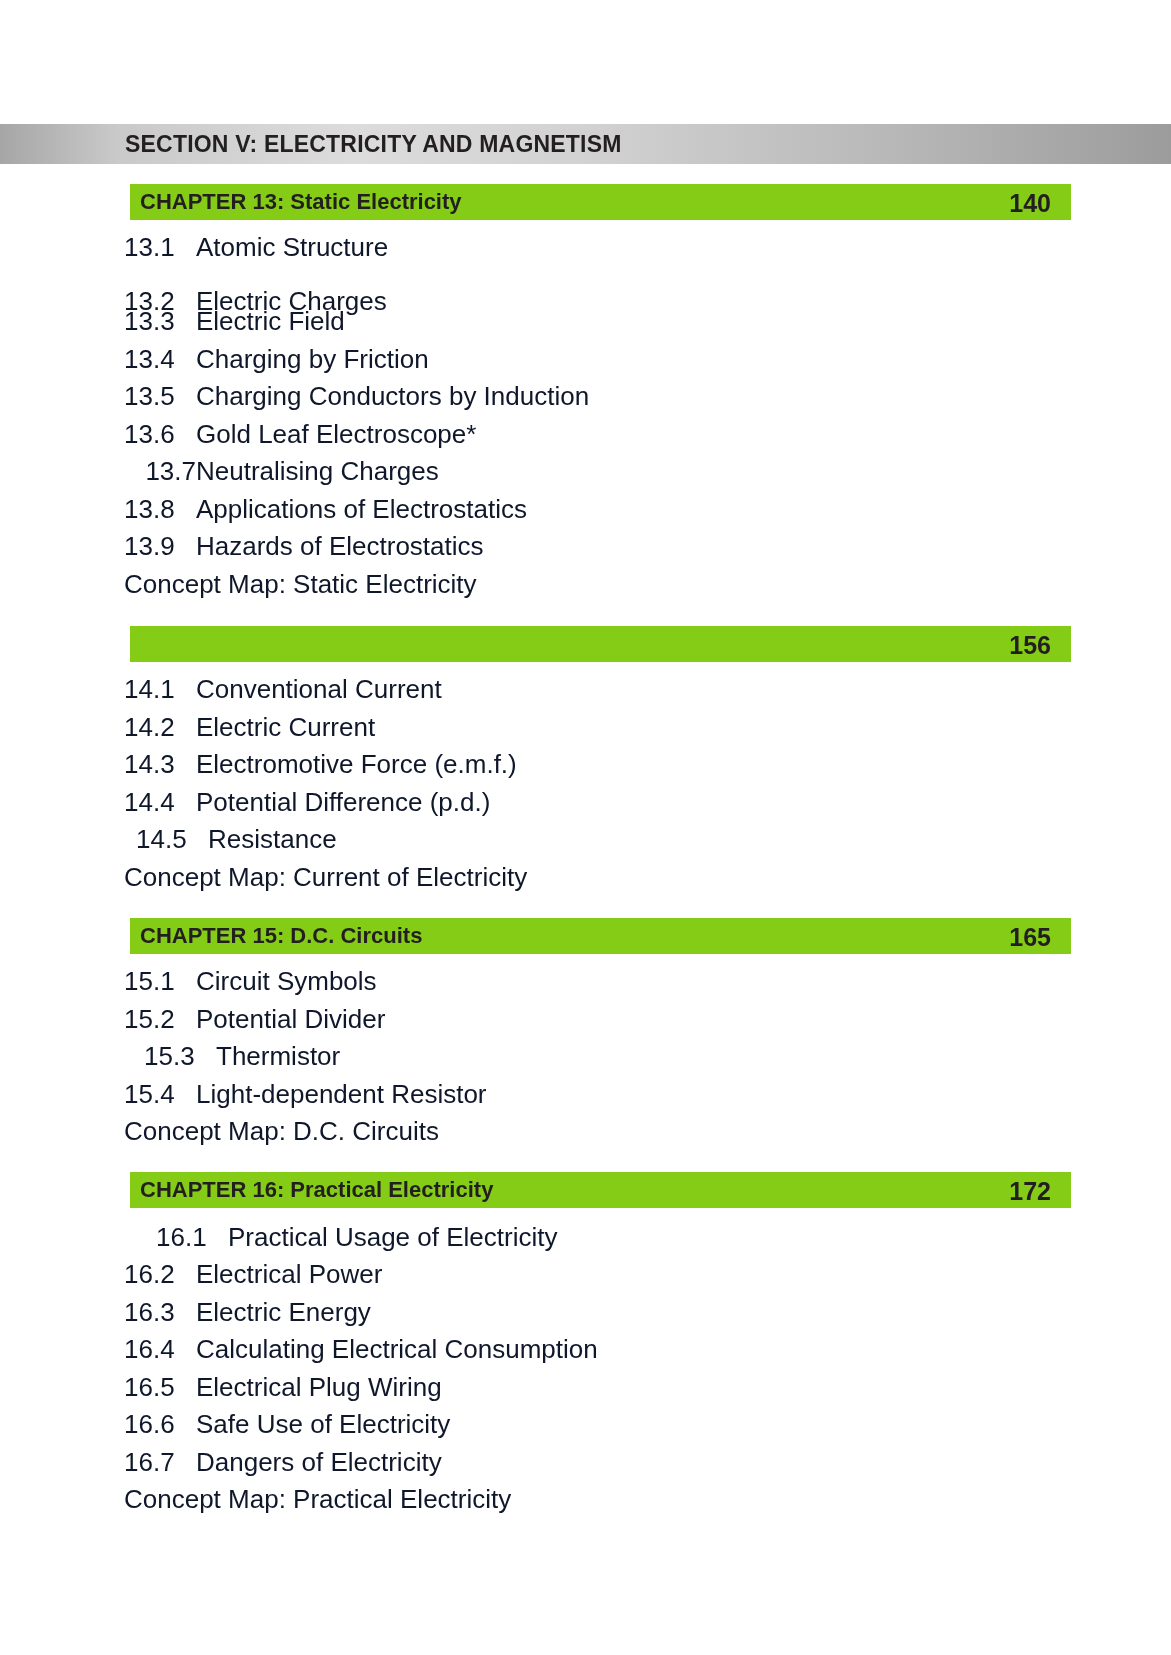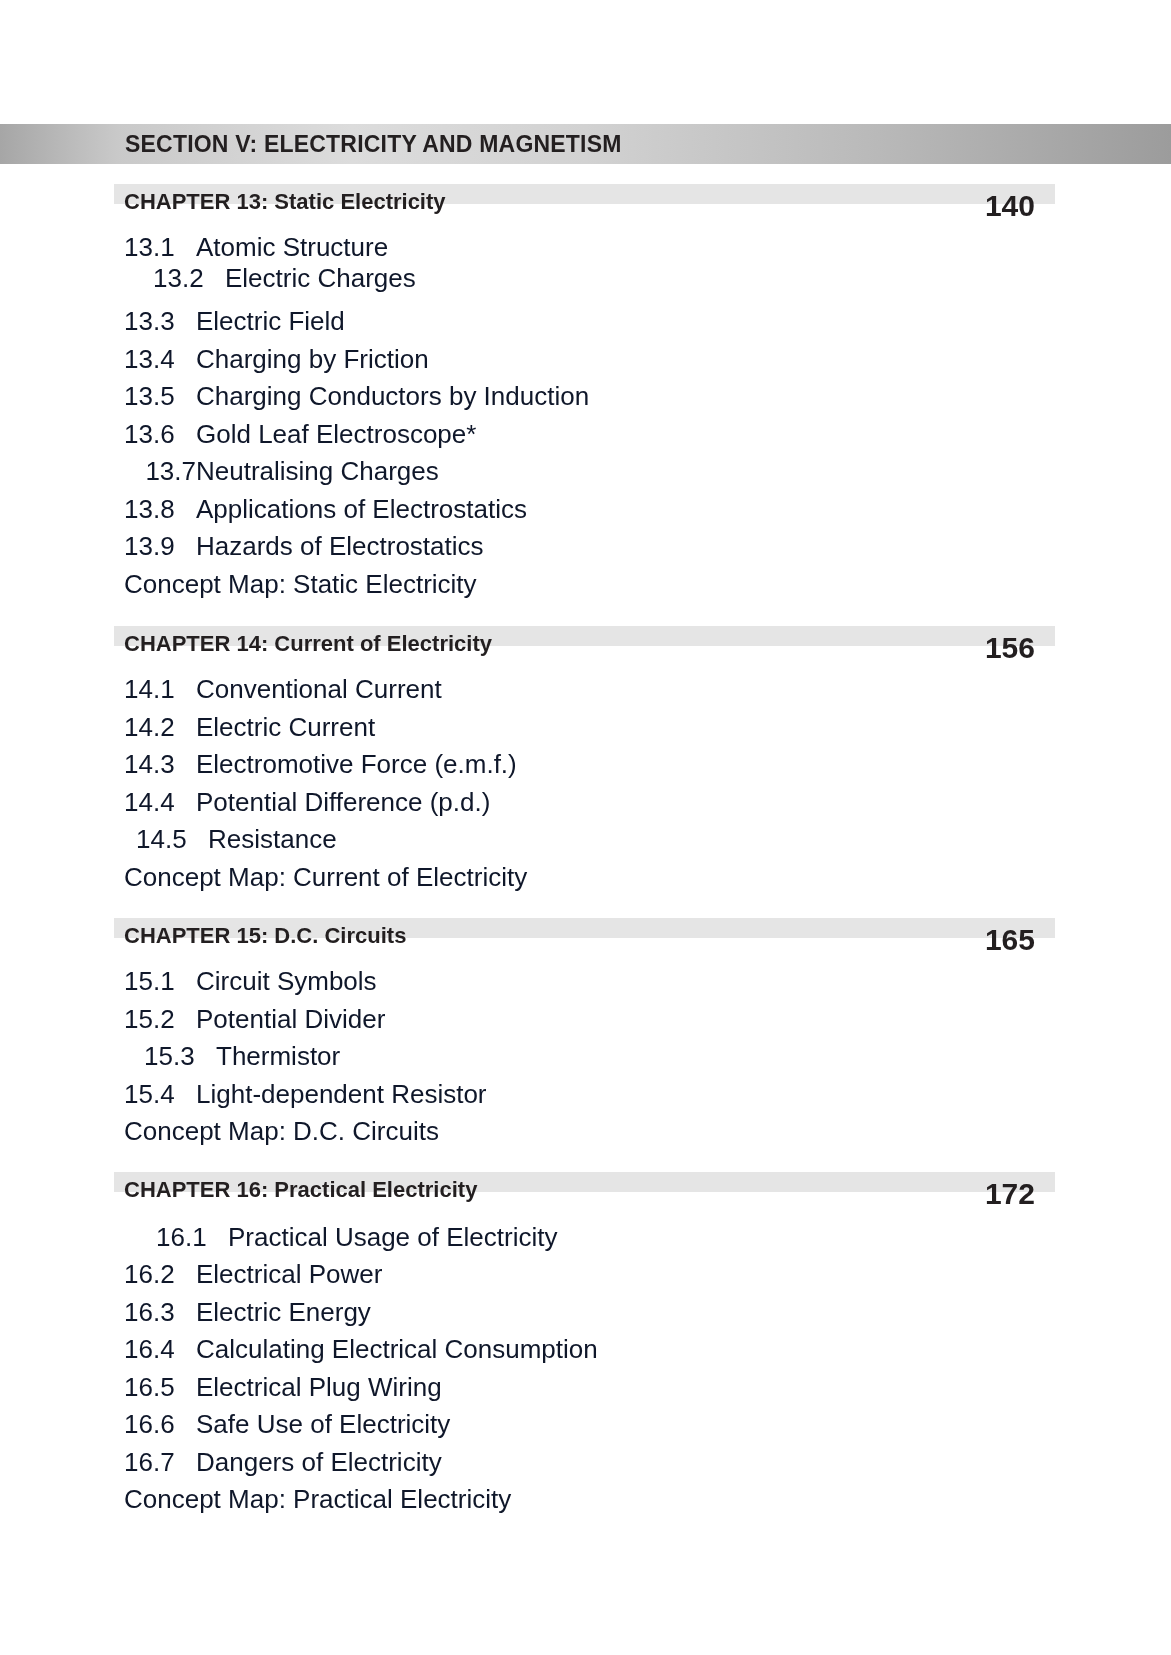--- a/index.html
+++ b/index.html
@@ -9,57 +9,56 @@
   }
   .section-band {
     position: absolute; left: 0; top: 124px; width: 1171px; height: 40px;
     background: linear-gradient(to right, #a6a6a6 0%, #c9c9c9 10%, #dcdcdc 30%, #d2d2d2 50%, #b9b9b9 75%, #9c9c9c 100%);
   }
   .section-title {
     position: absolute; left: 125px; top: 131px;
     font-size: 23px; font-weight: bold; letter-spacing: 0.2px; color: #231f20;
   }
   .chapter-bar {
-    position: absolute; left: 114px; width: 941px; height: 20px;
-    background: #e5e5e5;
+    position: absolute; left: 130px; width: 941px; height: 36px;
+    background: #84cc16;
   }
   .chapter-title {
     position: absolute; left: 10px; top: 5px; font-size: 22px; font-weight: bold; color: #231f20;
   }
   .chapter-page {
-    position: absolute; right: 20px; top: 5px; font-size: 30px; font-weight: bold; color: #231f20;
+    position: absolute; right: 20px; top: 5px; font-size: 25px; font-weight: bold; color: #231f20;
   }
   .item {
     position: absolute; left: 124px; font-size: 26px; color: #0f172a; white-space: nowrap;
   }
   .item .num { display: inline-block; width: 72px; }
 </style>
 </head>
 <body>
 
 <div class="section-band"></div>
 <div class="section-title">SECTION V:  ELECTRICITY AND MAGNETISM</div>
 
 <div class="chapter-bar" style="top:184px;">
   <span class="chapter-title">CHAPTER 13:  Static Electricity</span>
   <span class="chapter-page">140</span>
 </div>
 <div class="item" style="top:232px;"><span class="num">13.1</span><span>Atomic Structure</span></div>
-<div class="item" style="top:263px;margin-left:29px;"><span class="num">13.2</span><span>Electric Charges</span></div>
+<div class="item" style="top:286px;"><span class="num">13.2</span><span>Electric Charges</span></div>
 <div class="item" style="top:306px;"><span class="num">13.3</span><span>Electric Field</span></div>
 <div class="item" style="top:344px;"><span class="num">13.4</span><span>Charging by Friction</span></div>
 <div class="item" style="top:381px;"><span class="num">13.5</span><span>Charging Conductors by Induction</span></div>
 <div class="item" style="top:419px;"><span class="num">13.6</span><span>Gold Leaf Electroscope*</span></div>
 <div class="item" style="top:456px;text-align:right;"><span class="num">13.7</span><span>Neutralising Charges</span></div>
 <div class="item" style="top:494px;"><span class="num">13.8</span><span>Applications of Electrostatics</span></div>
 <div class="item" style="top:531px;"><span class="num">13.9</span><span>Hazards of Electrostatics</span></div>
 <div class="item" style="top:569px;">Concept Map: Static Electricity</div>
 
 <div class="chapter-bar" style="top:626px;">
-  <span class="chapter-title">CHAPTER 14:  Current of Electricity</span>
   <span class="chapter-page">156</span>
 </div>
 <div class="item" style="top:674px;"><span class="num">14.1</span><span>Conventional Current</span></div>
 <div class="item" style="top:712px;"><span class="num">14.2</span><span>Electric Current</span></div>
 <div class="item" style="top:749px;"><span class="num">14.3</span><span>Electromotive Force (e.m.f.)</span></div>
 <div class="item" style="top:787px;"><span class="num">14.4</span><span>Potential Difference (p.d.)</span></div>
 <div class="item" style="top:824px;margin-left:12px;"><span class="num">14.5</span><span>Resistance</span></div>
 <div class="item" style="top:862px;">Concept Map: Current of Electricity</div>
 
 <div class="chapter-bar" style="top:918px;">

